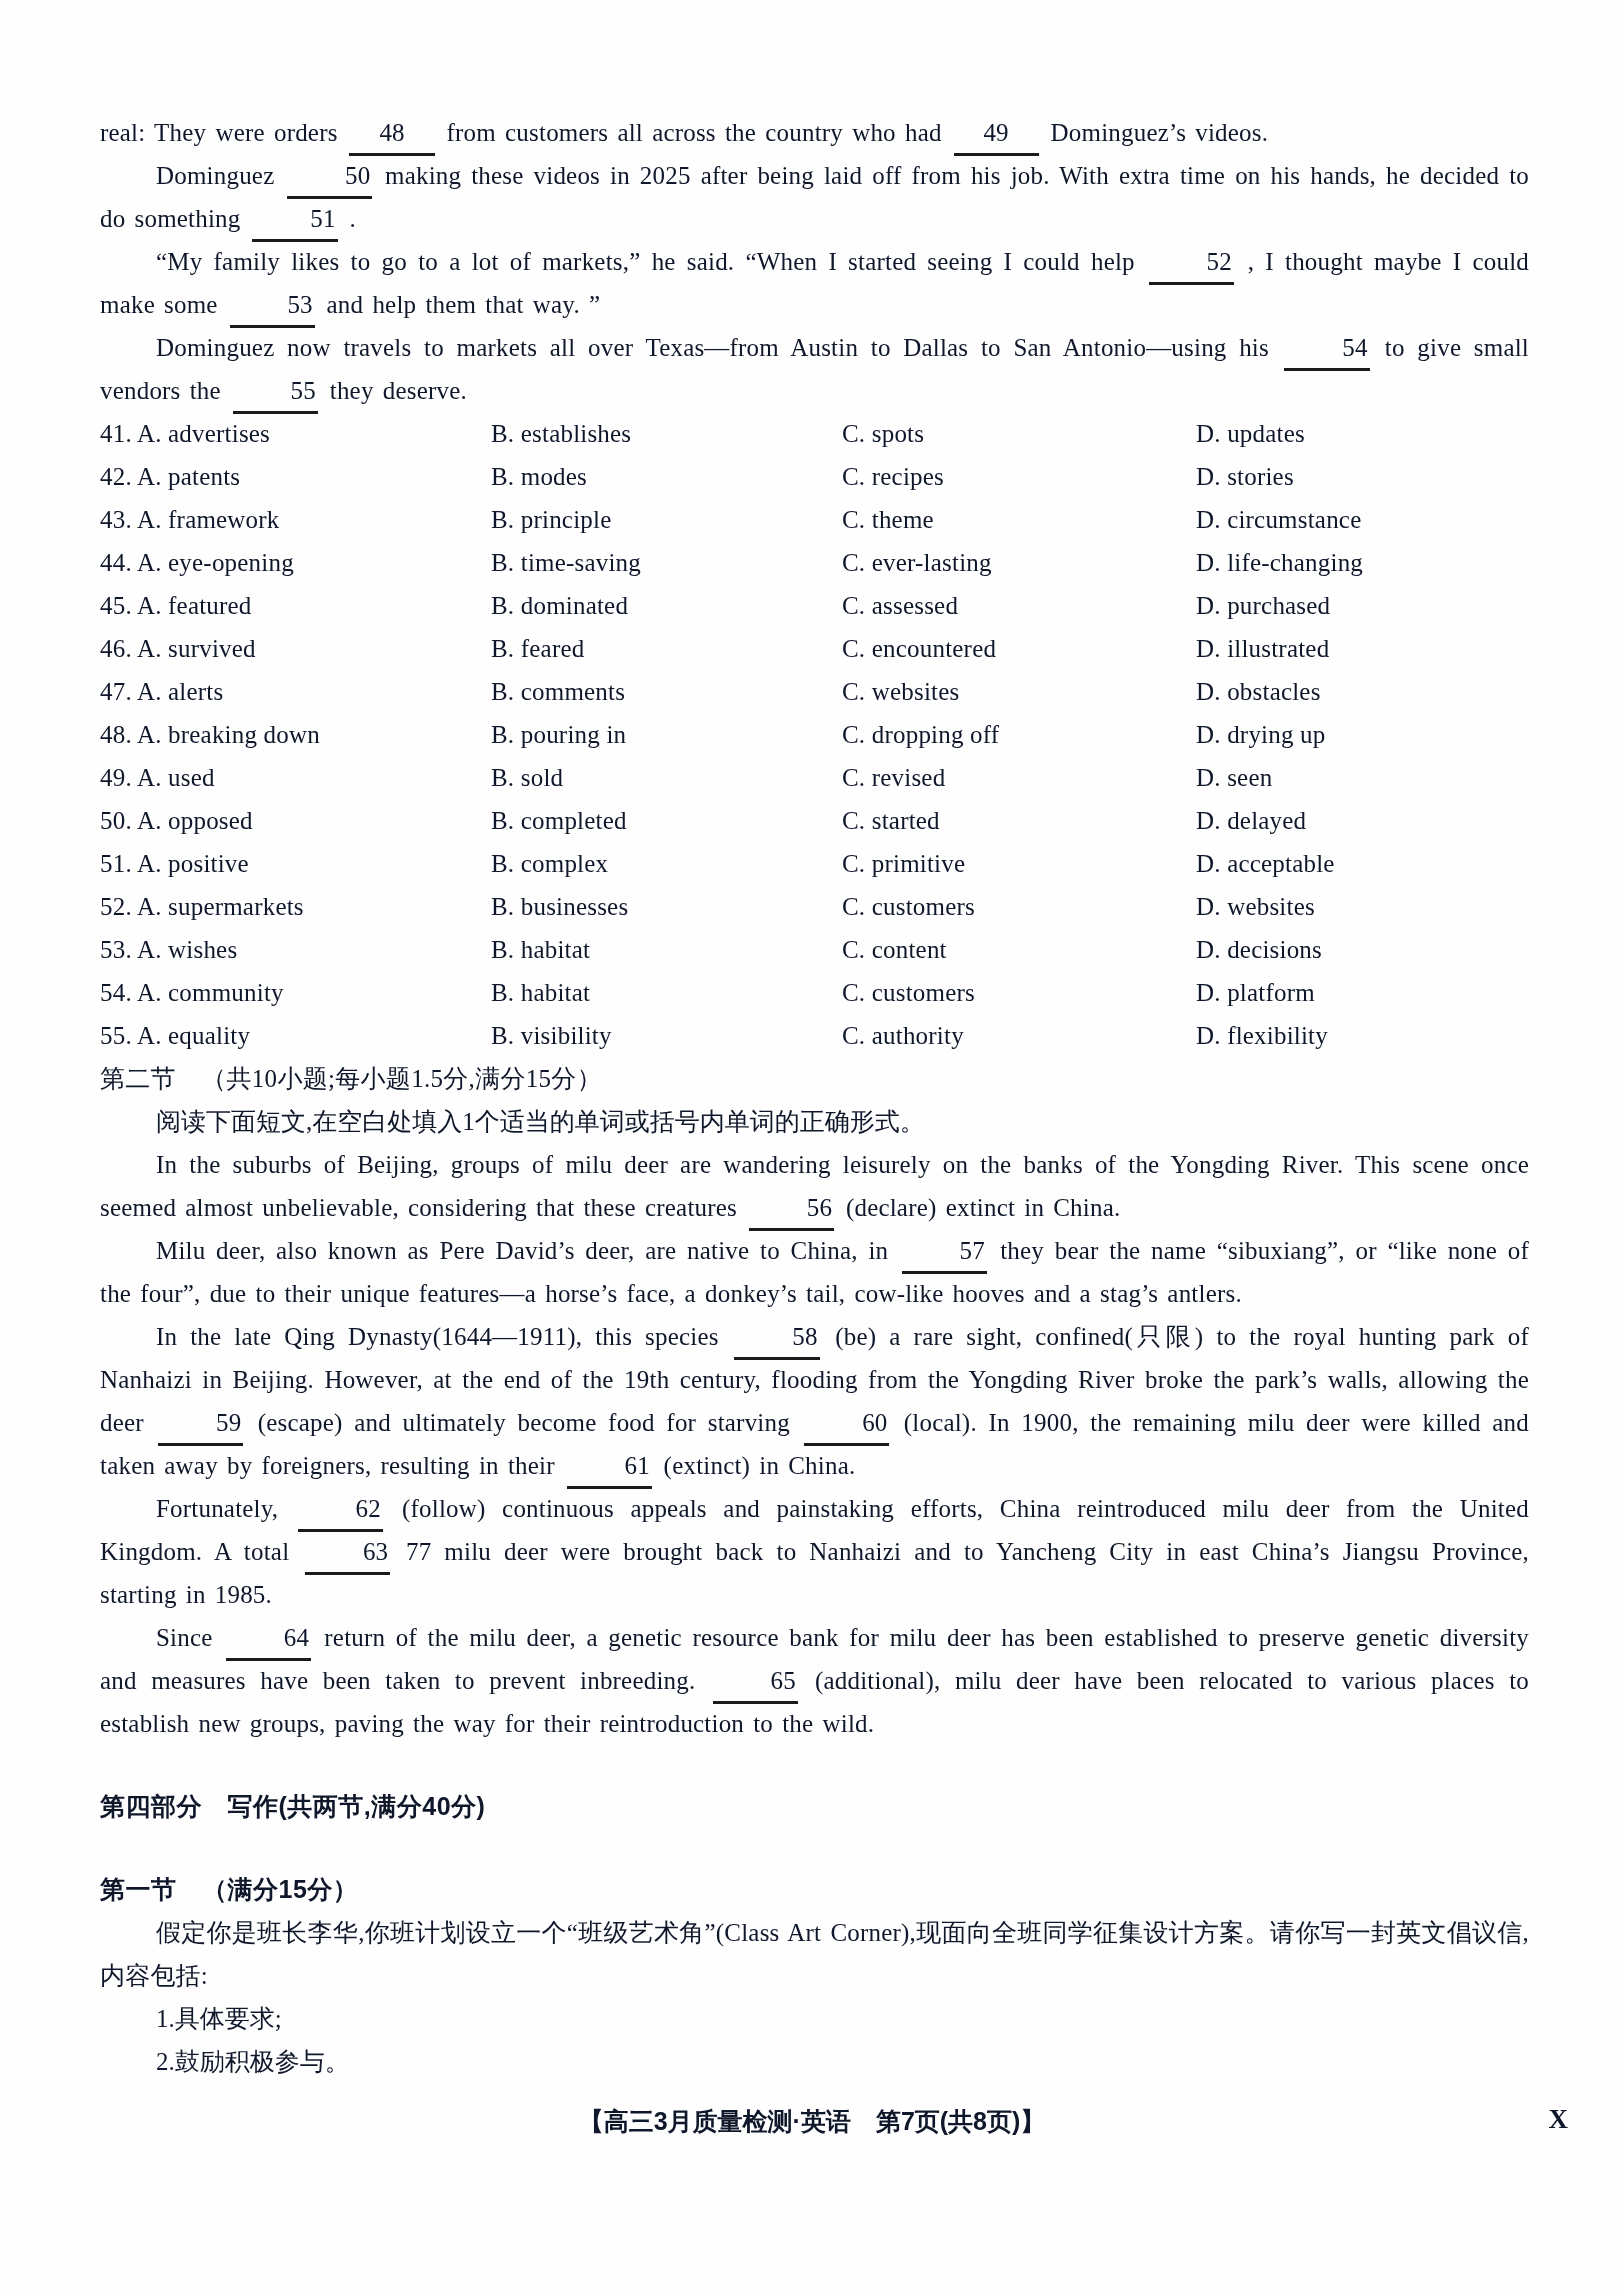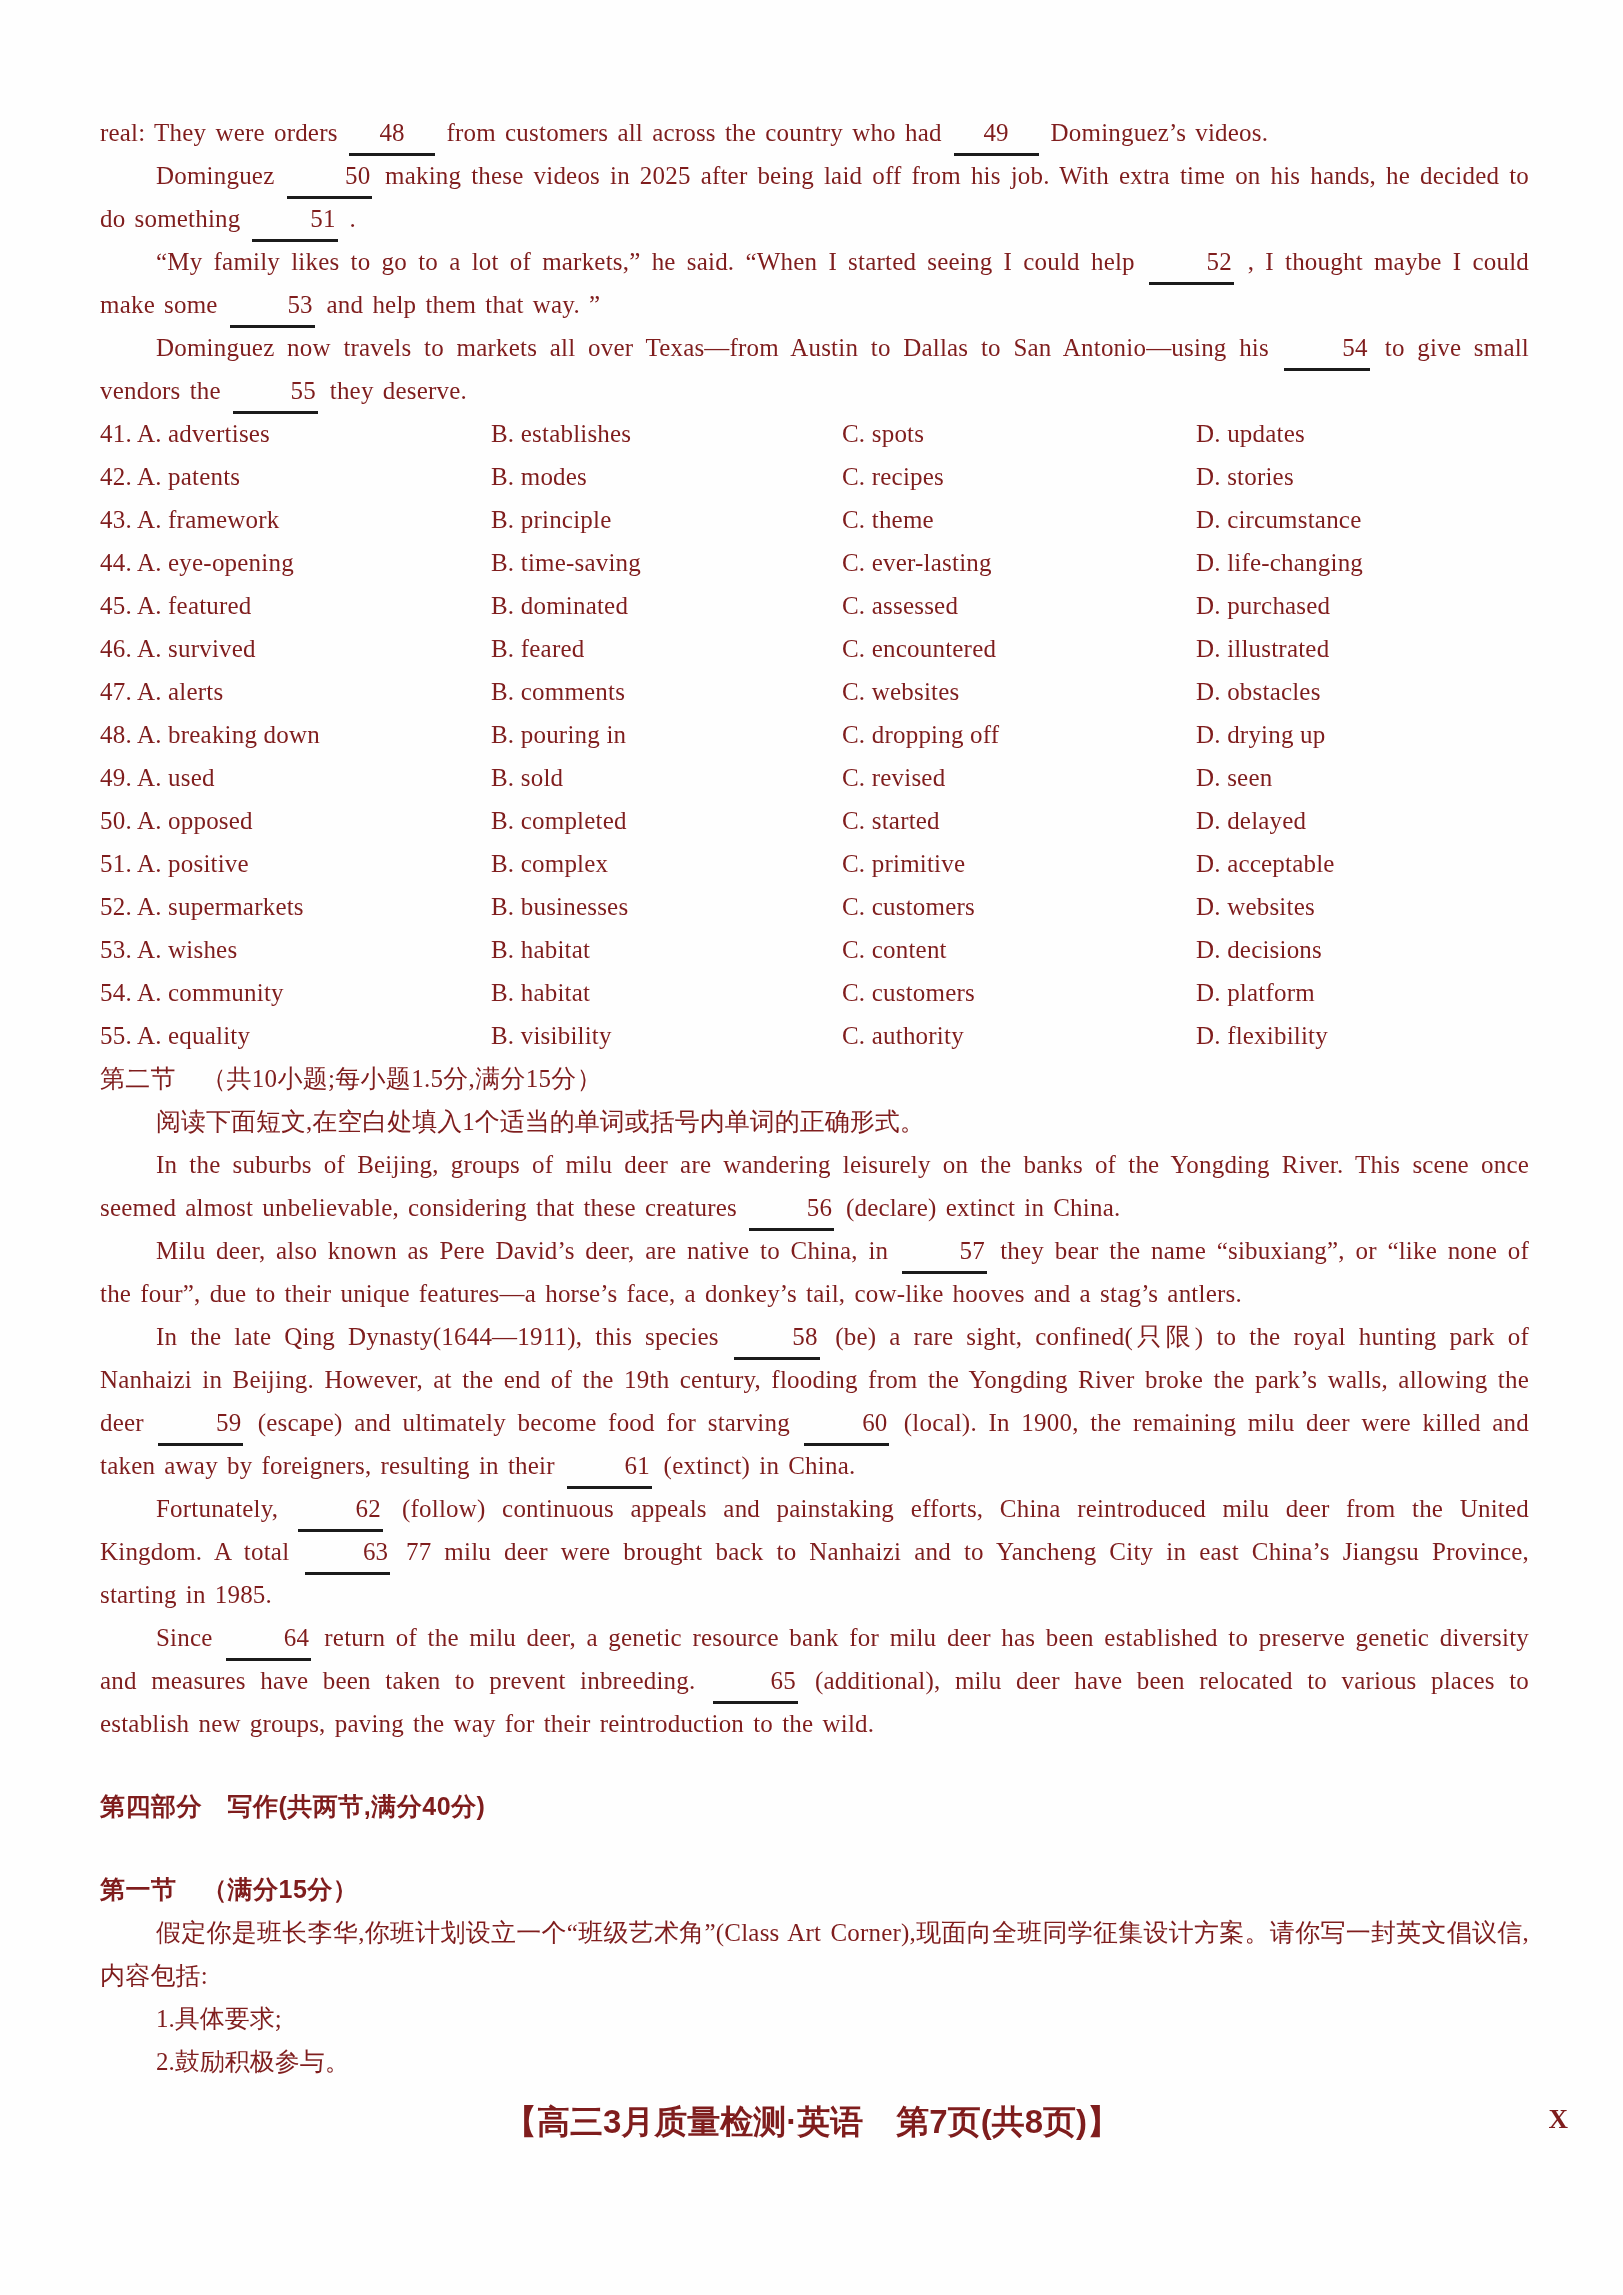--- a/index.html
+++ b/index.html
@@ -1,21 +1,21 @@
 <!DOCTYPE html>
 <html style="font-size:8.6px"><head>
 <meta charset="utf-8">
 <style>
   html,body{margin:0;padding:0;background:#ffffff;}
   .page{
     position:relative;
     width:1624px;
     height:2295px;
     background:#fefefe;
-    color:#7f1d1d;
+    color:#0f172a;
     font-family:"Liberation Serif","DejaVu Serif",serif;
     font-size:25px;
     line-height:43px;
     overflow:hidden;
   }
   .content{position:absolute;left:100px;top:111px;width:1429px;}
   p{margin:0;}
   .para{text-align:justify;letter-spacing:0.2px;word-spacing:2.7px;}
   .para.indent{text-indent:56px;}
   .blank{
@@ -40,21 +40,21 @@
     font-family:"Liberation Sans","DejaVu Sans",sans-serif;
     letter-spacing:0.5px;
     margin-top:40px;
   }
   .point{padding-left:56px;}
   .footer{
     position:absolute;top:2100px;left:0;width:100%;
     text-align:center;
     font-weight:bold;
     font-family:"Liberation Sans","DejaVu Sans",sans-serif;
-    font-size:33px;line-height:43px;
+    font-size:25px;line-height:43px;
   }
   .corner{
     position:absolute;top:2098px;right:56px;
     font-weight:bold;font-size:27px;line-height:43px;
     font-family:"Liberation Serif","DejaVu Serif",serif;
   }
 </style>
 </head>
 <body>
 

